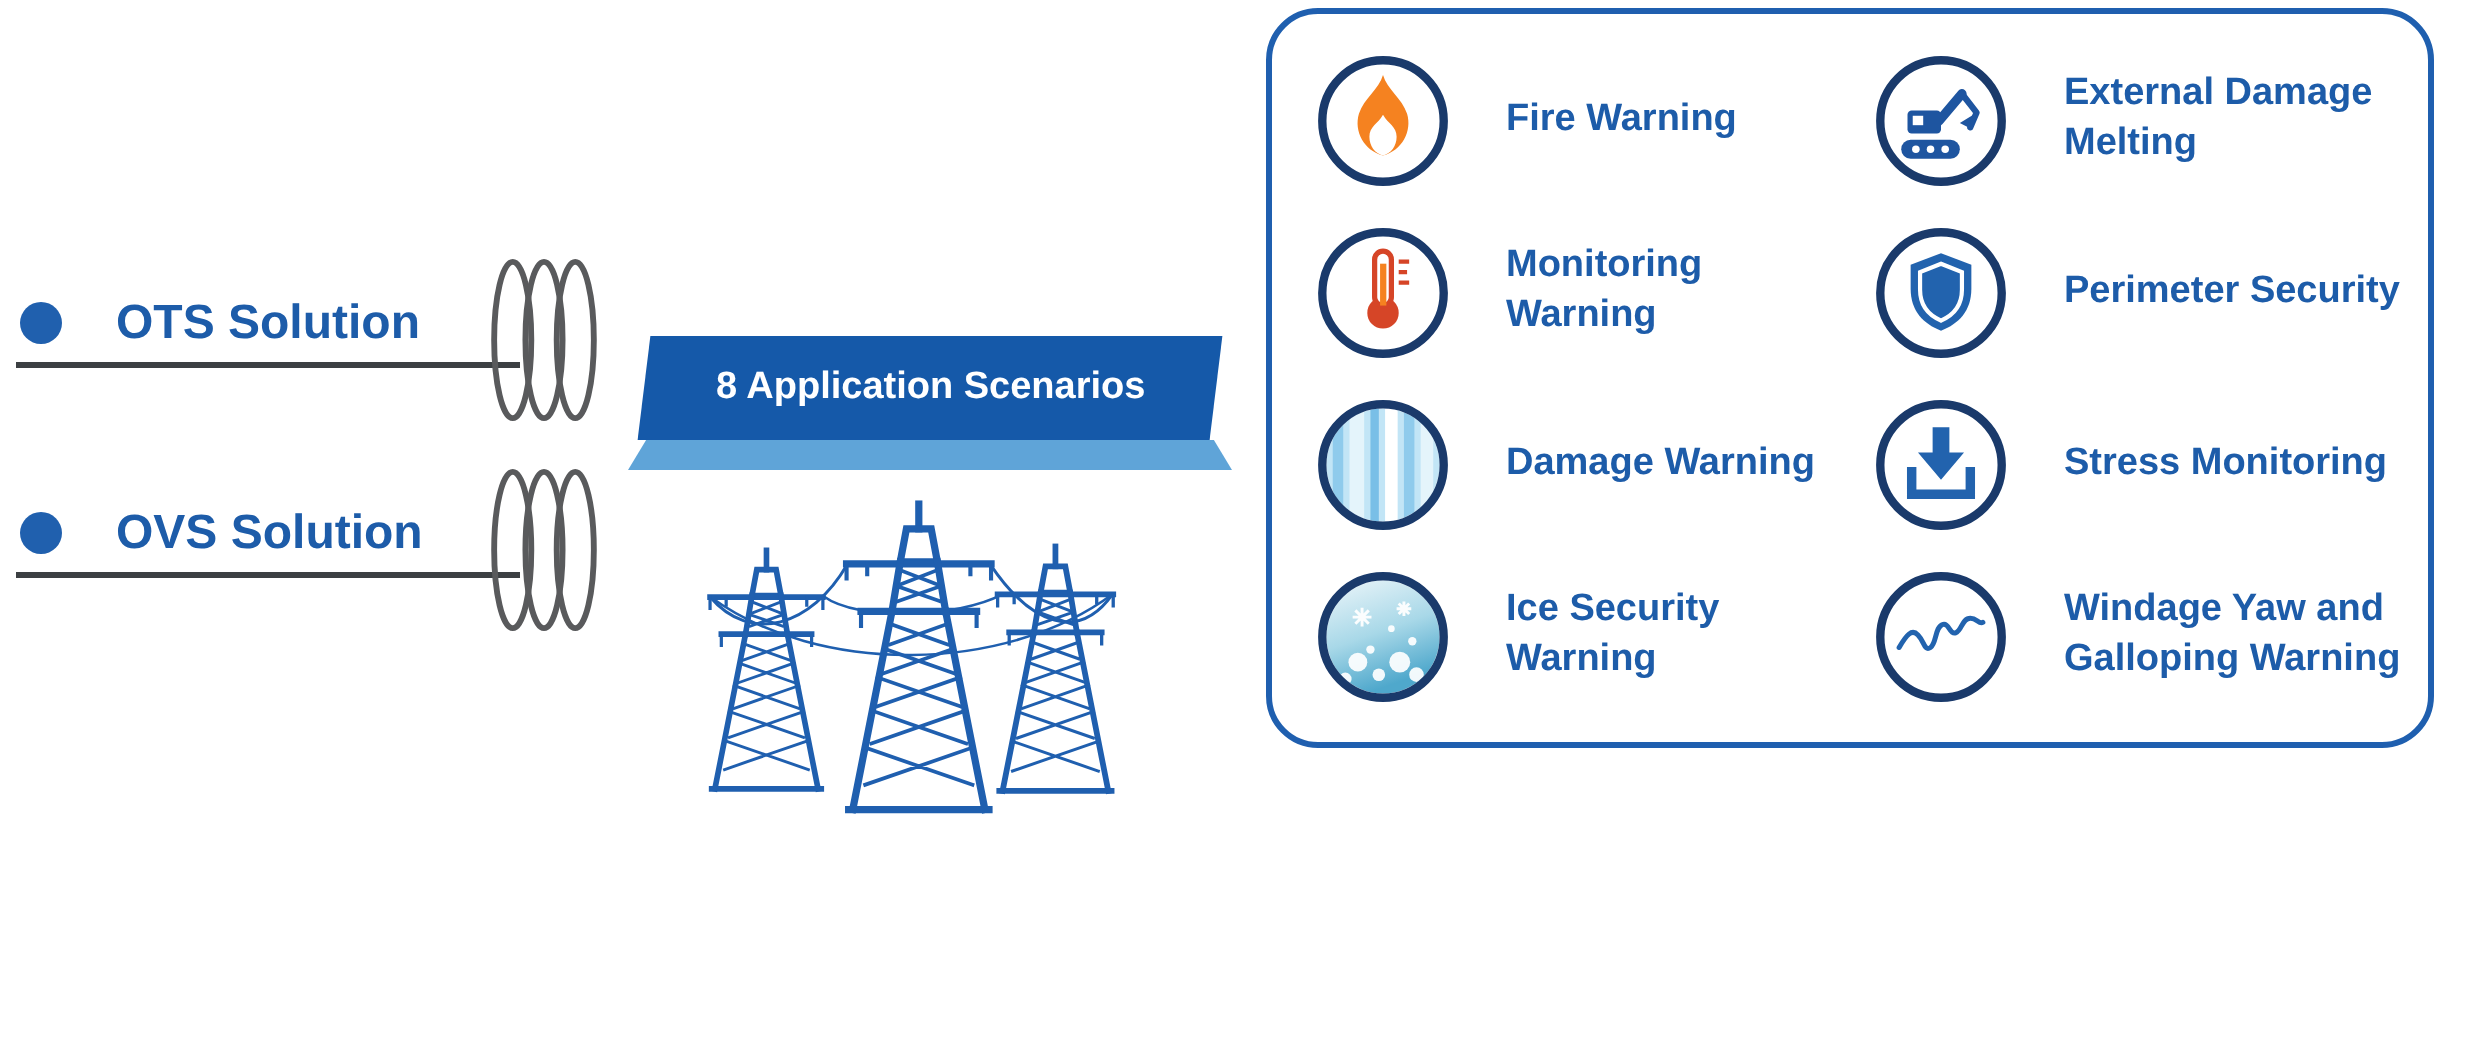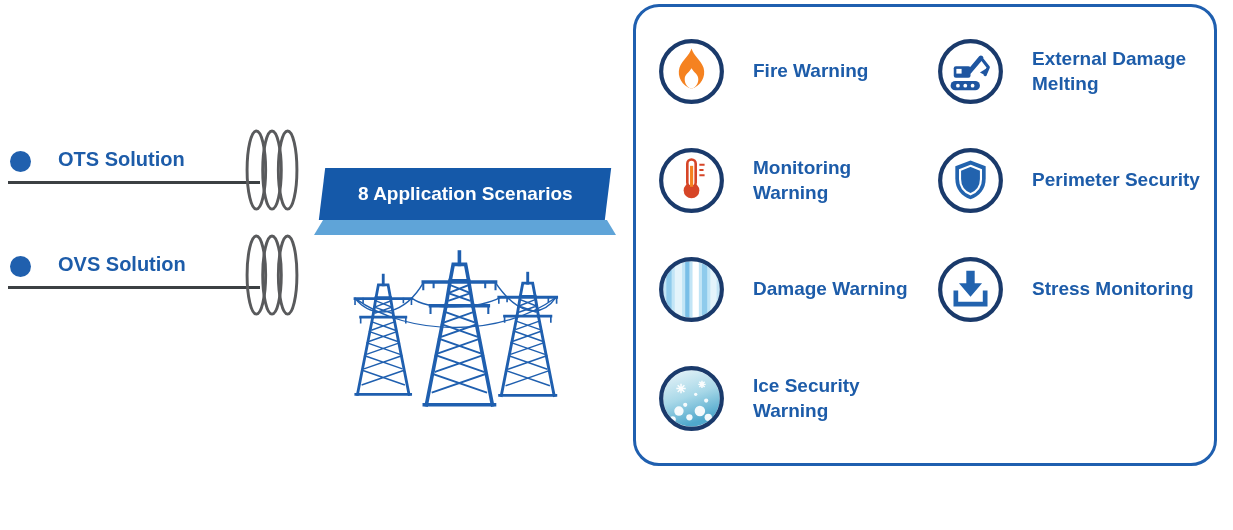--- a/index.html
+++ b/index.html
@@ -17,21 +17,21 @@
   .solution.row1 { top:126px; }
   .solution.row2 { top:231px; }
   .solution.row3 { top:298px; }
   .dot {
     position:absolute; left:10px; top:25px;
     width:21px; height:21px; border-radius:50%;
     background:#2060AE;
   }
   .sol-label {
     position:absolute; left:58px; top:22px;
-    font-size:20px; font-weight:bold; color:#1D5CA9;
+    font-size:24px; font-weight:bold; color:#1D5CA9;
     white-space:nowrap;
   }
   .sol-line {
     position:absolute; left:8px; top:55px;
     width:252px; height:3px; background:#3C4043;
   }
   .coil { position:absolute; left:243px; top:1px; width:58px; height:86px; }
 
   
   .banner-wrap { position:absolute; left:314px; top:168px; width:302px; height:70px; }
@@ -48,21 +48,21 @@
     position:absolute; left:0; top:52px; width:302px; height:15px;
     background:#5FA4D8;
     clip-path:polygon(3% 0, 97% 0, 100% 100%, 0 100%);
   }
 
   
   .towers { position:absolute; left:330px; top:248px; width:248px; height:172px; }
 
   
   .panel {
-    position:absolute; left:633px; top:4px; width:584px; height:462px;
+    position:absolute; left:633px; top:4px; width:584px; height:370px;
     border:3px solid #1F5FAF; border-radius:26px;
     display:grid;
     grid-template-columns:1fr 1fr;
     grid-template-rows:repeat(4, 1fr);
     padding:10px 6px;
   }
   .cell { display:flex; align-items:center; gap:28px; padding-left:16px; }
   .cell.colB { padding-left:12px; }
   .scn-icon { width:67px; height:67px; flex:0 0 auto; }
   .scn-label {
@@ -232,15 +232,22 @@
         </g>
         <g stroke="#fff" stroke-width="1.4" fill="none" opacity="0.95">
           <path d="M22 18 v9 M17.5 22.5 h9 M18.8 19.3 l6.4 6.4 M25.2 19.3 l-6.4 6.4"></path>
           <path d="M42 15 v7 M38.5 18.5 h7 M39.5 16 l5 5 M44.5 16 l-5 5"></path>
         </g>
         <circle cx="32" cy="32" r="29" fill="none" stroke="#1A3A6B" stroke-width="4"></circle>
       </svg>
       <div class="scn-label">Ice Security Warning</div>
     </div>
 
+    <div class="cell colB">
+      <svg class="scn-icon" viewBox="0 0 64 64">
+        <circle cx="32" cy="32" r="29" fill="#fff" stroke="#1A3A6B" stroke-width="4"></circle>
+        <path d="M12 37 C15.5 31 18 28 21 31 C24 34 24 39 27 37 C30 35 29 27 33 26 C36 25.2 36 31 39 30 C42 29 42 23 46 23 C49.2 23 50 26 52 25" fill="none" stroke="#2263AE" stroke-width="2.4" stroke-linecap="round"></path>
+      </svg>
+      <div class="scn-label">Windage Yaw and Galloping Warning</div>
+    </div>
 
   </div>
 </div>
 
 </body></html>

